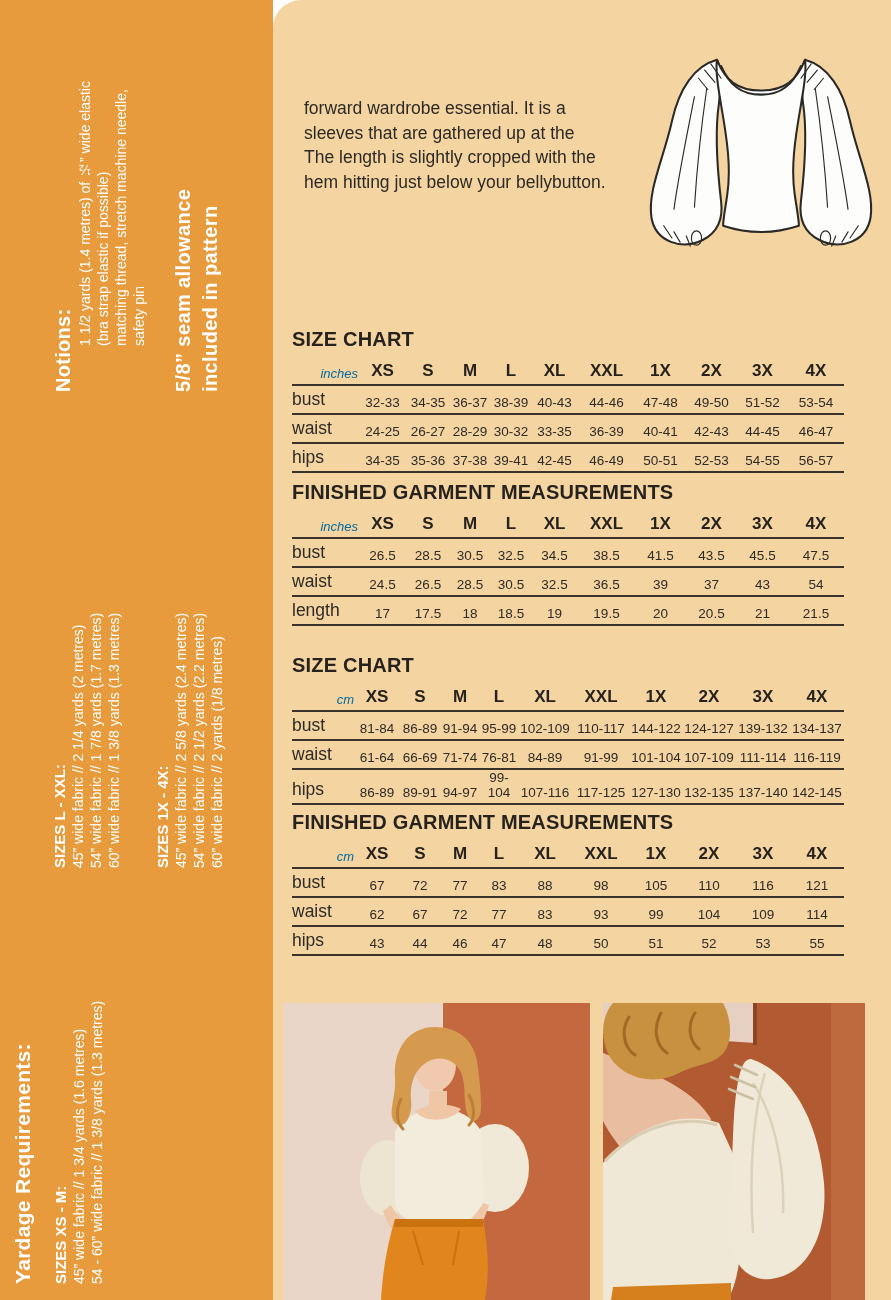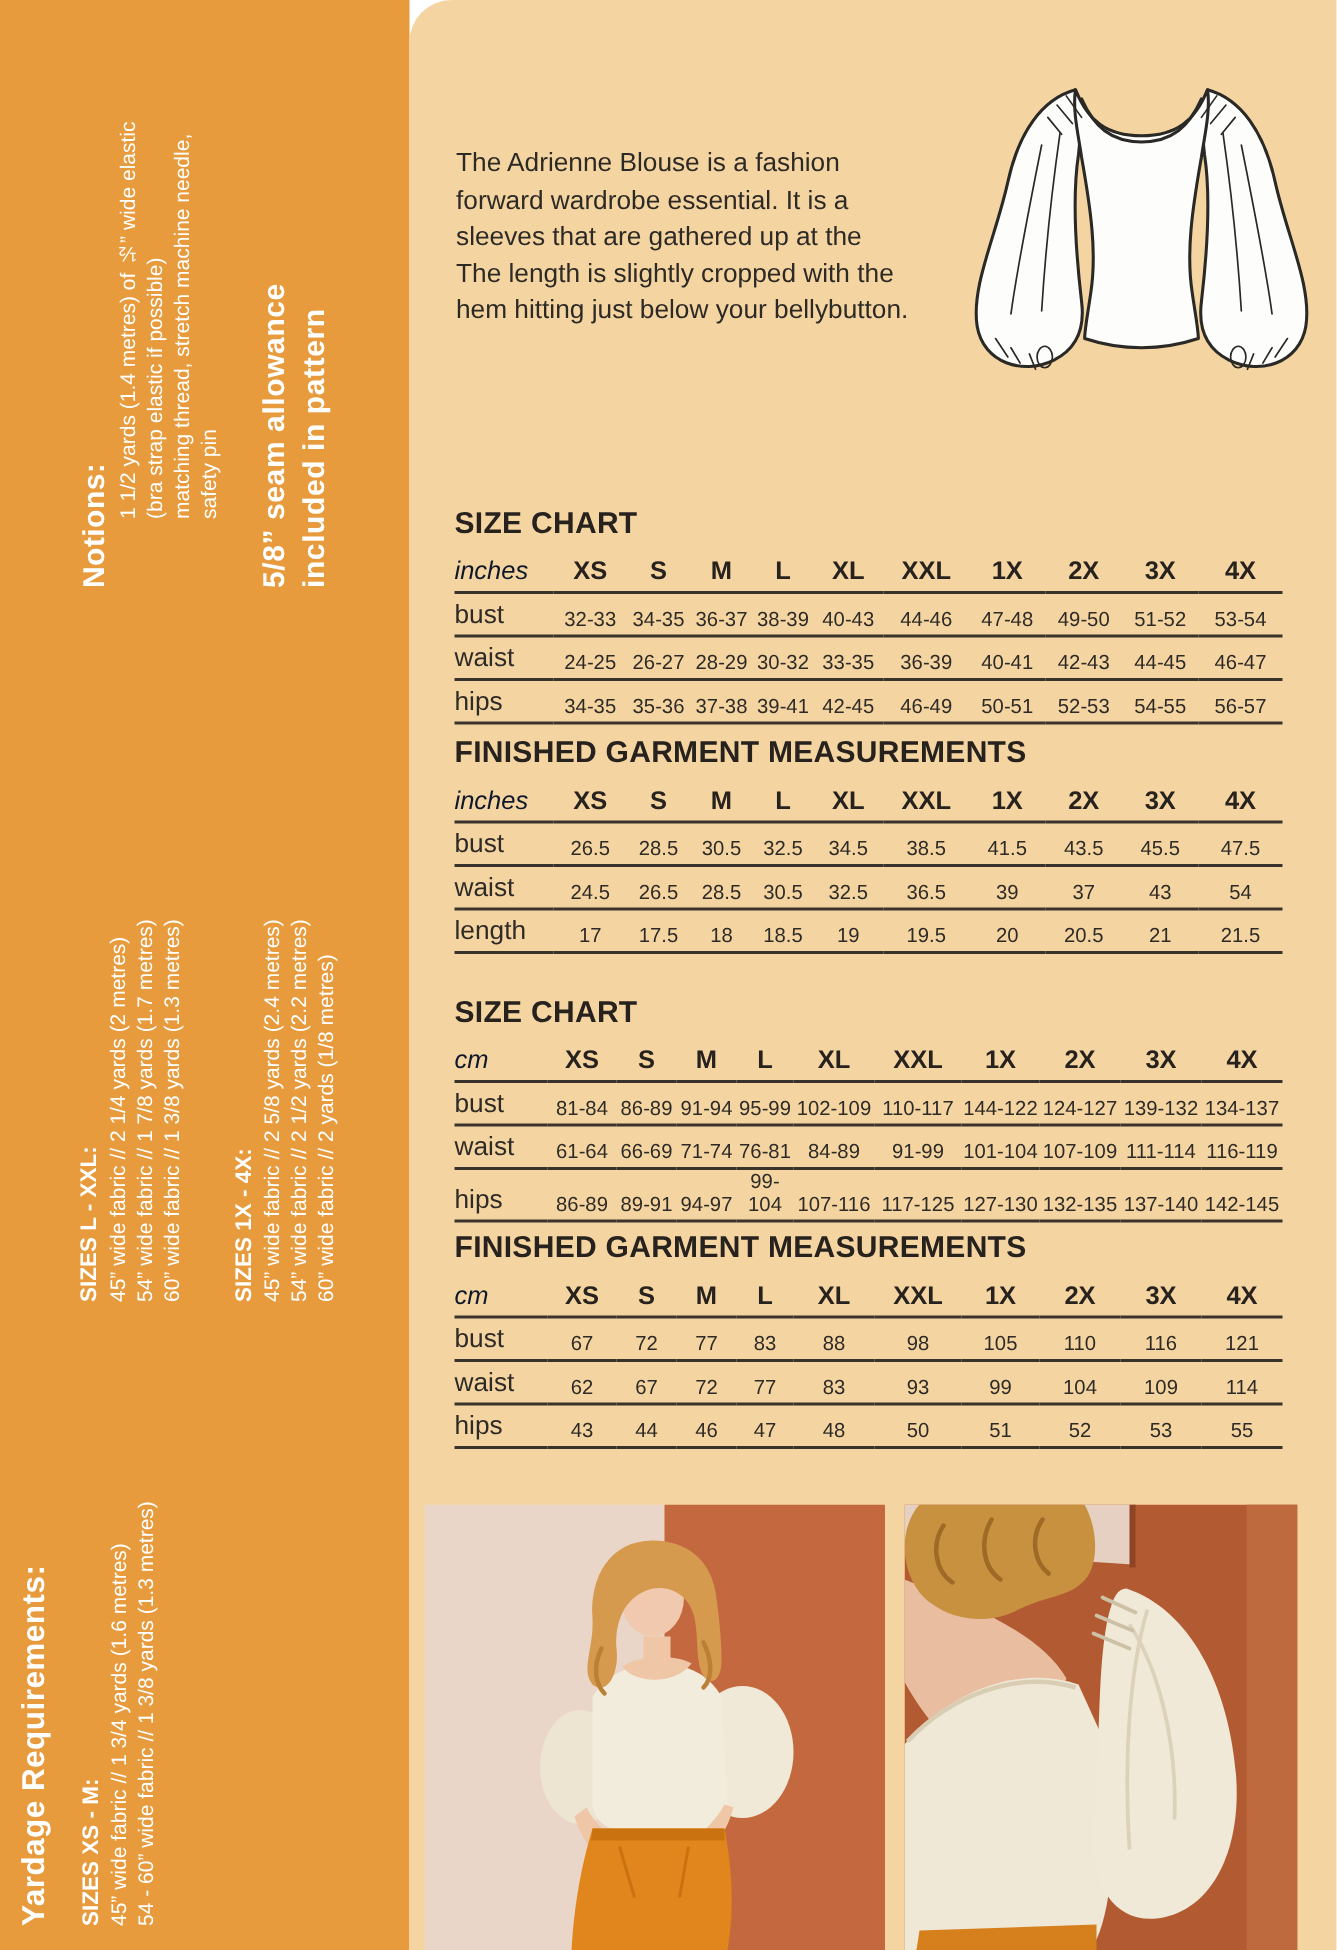--- a/index.html
+++ b/index.html
@@ -28,27 +28,27 @@
   .gap13{margin-block-start:13px;}
   
   .panel{
     position:absolute;left:273px;top:0;width:618px;height:1300px;
     background:#F4D5A2;border-top-left-radius:28px;
   }
   .description{position:absolute;left:31px;top:96px;width:372px;font-size:17.5px;line-height:24.5px;color:#2d2925;}
   .desc-line{white-space:pre;}
   .blouse-illo{position:absolute;left:360px;top:25px;width:256px;height:256px;}
   
-  .table-block{position:absolute;left:30px;width:552px;margin-top:10px;}
+  .table-block{position:absolute;left:19px;width:552px;}
   .tb0{top:328px;} .tb1{top:481px;} .tb2{top:654px;} .tb3{top:811px;}
   .tbl-title{font-size:20px;font-weight:800;letter-spacing:.2px;color:#27221e;margin-bottom:5px;}
   table.size-table{border-collapse:collapse;width:100%;table-layout:fixed;}
   .size-table th,.size-table td{border-bottom:2px solid #3a332b;padding:0 0 3px 0;vertical-align:bottom;}
   .size-table thead th{font-size:17px;font-weight:800;text-align:center;height:25px;color:#27221e;}
-  .size-table th.unit{font-style:italic;font-weight:400;text-align:left;font-size:17px;color:#0f172a;}
+  .size-table th.unit{font-style:italic;font-weight:400;text-align:right;font-size:13px;color:#0369a1;}
   .size-table td{font-size:13.5px;text-align:center;height:24px;color:#2e2a26;}
   .size-table td.rowlabel{text-align:left;font-size:17.5px;}
   
   .photo{position:absolute;top:1003px;height:297px;}
   .photo1{left:10px;width:307px;}
   .photo2{left:330px;width:262px;}
   .photo svg{display:block;width:100%;height:100%;}
 </style>
 </head>
 <body>
@@ -82,21 +82,20 @@
       <div class="side-h0">Yardage Requirements:</div>
       <div class="side-h2 gap13">SIZES XS - M:</div>
       <div class="side-line">45” wide fabric // 1 3/4 yards (1.6 metres)</div>
       <div class="side-line">54 - 60” wide fabric // 1 3/8 yards (1.3 metres)</div>
     </div>
   </div>
 
   <div class="panel">
 
     <div class="description">
-      <div class="desc-line">The Adrienne Blouse is a fashion</div>
       <div class="desc-line">forward wardrobe essential. It is a</div>
       <div class="desc-line">sleeves that are gathered up at the</div>
       <div class="desc-line">The length is slightly cropped with the</div>
       <div class="desc-line">hem hitting just below your bellybutton.</div>
     </div>
 
     <svg class="blouse-illo" viewBox="0 0 250 250">
       <g fill="#fdfdfc" stroke="#2b2926" stroke-width="2" stroke-linejoin="round" stroke-linecap="round">
 
         <path d="M82,34 C60,40 45,62 38,94 C30,130 14,162 18,188 C22,212 48,220 68,210 C84,202 88,188 86,172 C82,138 80,102 84,76 C86,58 86,42 82,34 Z"></path>

